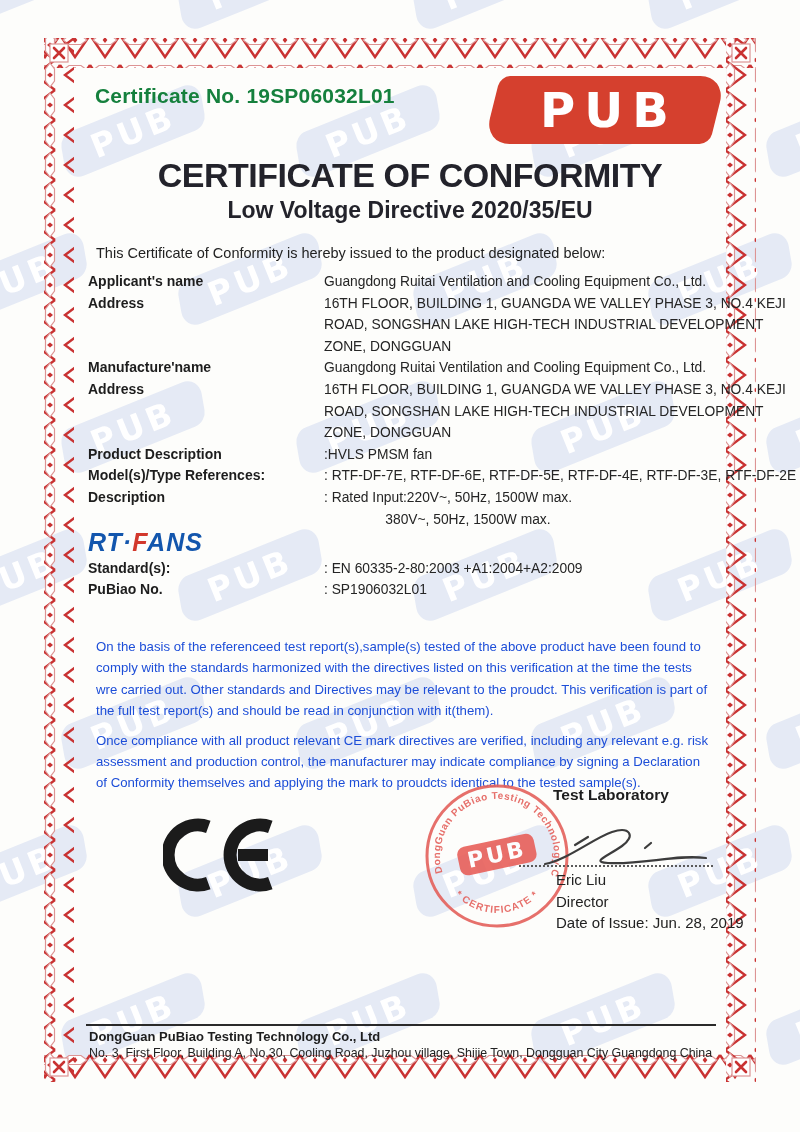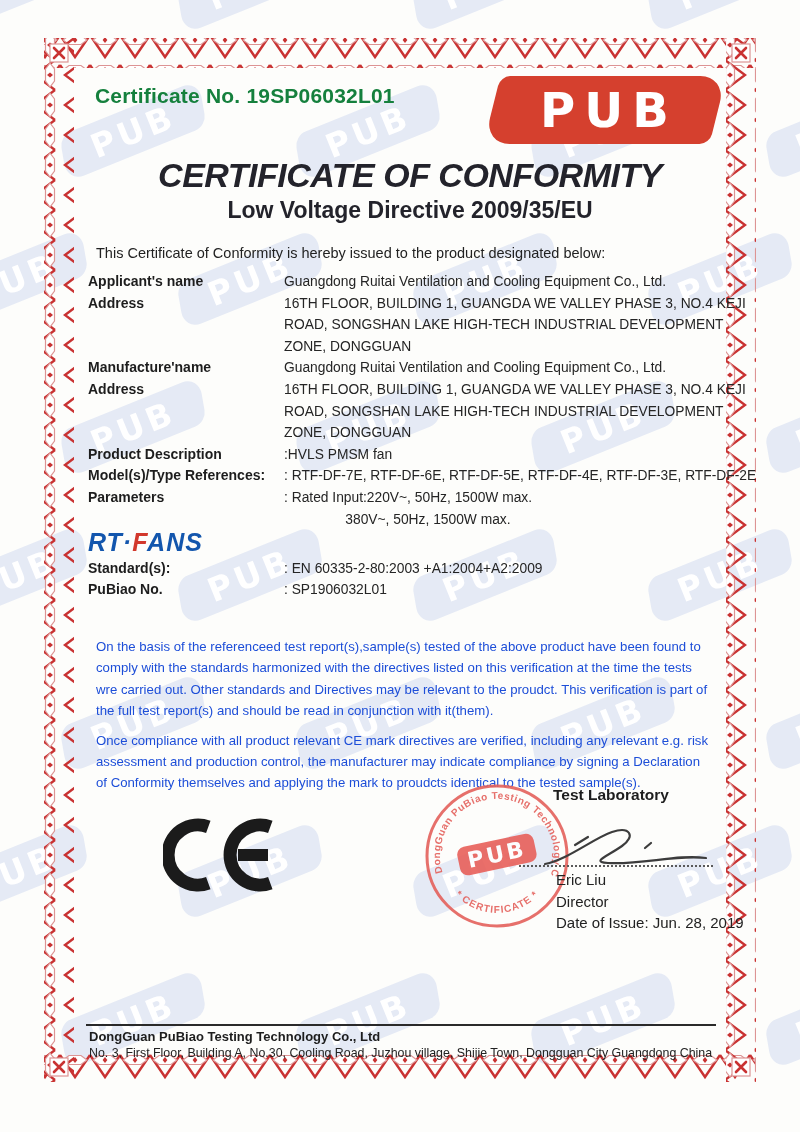--- a/index.html
+++ b/index.html
@@ -18,26 +18,26 @@
   .border-frame{position:absolute;left:0;top:0;z-index:1;pointer-events:none;}
   
   .content{position:absolute;inset:0;z-index:2;}
   .cert-no{position:absolute;left:95px;top:84px;font-size:21px;font-weight:bold;color:#15803d;letter-spacing:0.2px;}
   .pub-logo{position:absolute;left:492px;top:76px;width:226px;height:68px;}
   .pub-logo .box{width:100%;height:100%;background:#d5402e;border-radius:10px 26px 10px 26px;
       transform:skewX(-14deg);display:flex;align-items:center;justify-content:center;}
   .pub-logo .box span{transform:skewX(14deg);color:#fff;font-size:48px;font-weight:bold;
       letter-spacing:9px;padding-left:8px;font-family:"DejaVu Sans",sans-serif;}
   .title{position:absolute;left:40px;right:20px;top:156px;text-align:center;
-      font-size:34px;font-weight:bold;color:#23232b;letter-spacing:-0.5px;font-style:italic;}
+      font-size:34px;font-weight:bold;color:#23232b;letter-spacing:-0.5px;}
   .subtitle{position:absolute;left:40px;right:20px;top:197px;text-align:center;
       font-size:23px;font-weight:bold;color:#23232b;}
   .intro{position:absolute;left:88px;top:245px;font-size:14.5px;text-indent:8px;color:#222;}
   .fields{position:absolute;left:88px;top:271px;right:60px;}
-  .field-row{display:flex;align-items:flex-start;}
+  .field-row{display:flex;align-items:flex-start;gap:40px;}
   .field-label{width:196px;flex:0 0 196px;font-size:14px;font-weight:bold;color:#1d1d1d;line-height:21.6px;}
   .field-value{font-size:13.8px;color:#252525;line-height:21.6px;white-space:pre;}
   .field-line{white-space:pre;}
   .rtfans{font-weight:bold;font-style:italic;font-size:25px;letter-spacing:1px;color:#1356ad;line-height:24px;}
   .rtfans .rtfans-accent{color:#d2382c;}
   .paragraphs{position:absolute;left:88px;top:628px;width:630px;}
   .paragraphs p{margin:8px;font-size:13.2px;line-height:21.4px;color:#1d4ed8;}
   .test-lab{position:absolute;left:553px;top:786px;font-size:15.5px;font-weight:bold;color:#1d1d1d;}
   .ce-mark{position:absolute;left:163px;top:816px;}
   .stamp{position:absolute;left:422px;top:781px;opacity:0.9;}
@@ -199,21 +199,21 @@
   <div class="content">
     <div class="cert-no">Certificate No. 19SP06032L01</div>
 
     <div class="pub-logo">
       <div class="box">
         <span>PUB</span>
       </div>
     </div>
 
     <div class="title">CERTIFICATE OF CONFORMITY</div>
-    <div class="subtitle">Low Voltage Directive 2009/35/EU</div>
+    <div class="subtitle">Low Voltage Directive 2020/35/EU</div>
     <div class="intro">This Certificate of Conformity is hereby issued to the product designated below:</div>
 
     <div class="fields">
         <div class="field-row">
           <div class="field-label">Applicant's name</div>
           <div class="field-value"><div class="field-line">Guangdong Ruitai Ventilation and Cooling Equipment Co., Ltd.</div></div>
         </div>
         <div class="field-row">
           <div class="field-label">Address</div>
           <div class="field-value"><div class="field-line">16TH FLOOR, BUILDING 1, GUANGDA WE VALLEY PHASE 3, NO.4 KEJI</div><div class="field-line">ROAD, SONGSHAN LAKE HIGH-TECH INDUSTRIAL DEVELOPMENT</div><div class="field-line">ZONE, DONGGUAN</div></div>
@@ -228,21 +228,21 @@
         </div>
         <div class="field-row">
           <div class="field-label">Product Description</div>
           <div class="field-value"><div class="field-line">:HVLS PMSM fan</div></div>
         </div>
         <div class="field-row">
           <div class="field-label">Model(s)/Type References:</div>
           <div class="field-value"><div class="field-line">: RTF-DF-7E, RTF-DF-6E, RTF-DF-5E, RTF-DF-4E, RTF-DF-3E, RTF-DF-2E</div></div>
         </div>
         <div class="field-row">
-          <div class="field-label">Parameters</div>
+          <div class="field-label">Description</div>
           <div class="field-value"><div class="field-line">: Rated Input:220V~, 50Hz, 1500W max.</div><div class="field-line">                380V~, 50Hz, 1500W max.</div></div>
         </div>
         <div class="field-row">
           <div class="field-value"><span class="rtfans"><span>RT·</span><span class="rtfans-accent">F</span><span>ANS</span></span></div>
         </div>
         <div class="field-row">
           <div class="field-label">Standard(s):</div>
           <div class="field-value"><div class="field-line">: EN 60335-2-80:2003 +A1:2004+A2:2009</div></div>
         </div>
         <div class="field-row">

